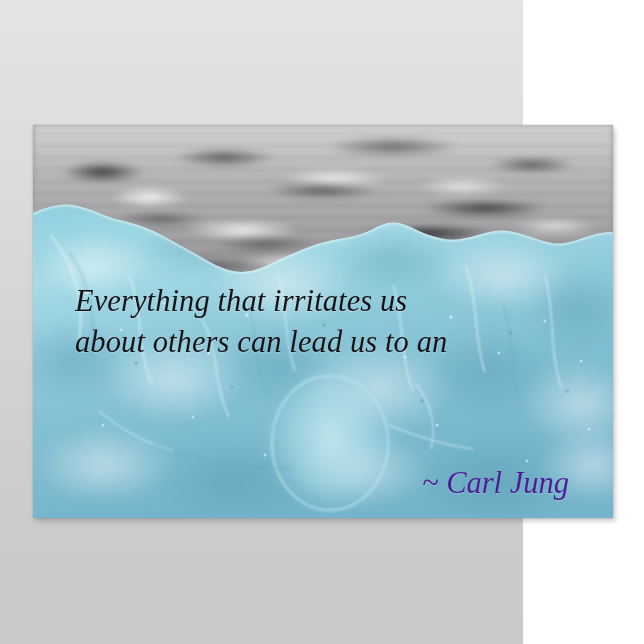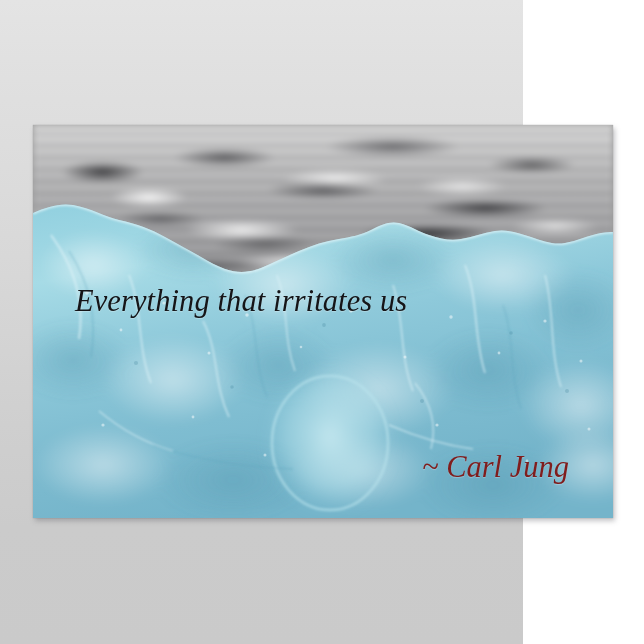--- a/index.html
+++ b/index.html
@@ -101,26 +101,26 @@
     line-height: 41px;
     color: #151518;
     letter-spacing: 0.1px;
     text-shadow: 0 1px 1px rgba(255,255,255,.28);
   }
   .quote-line { white-space: nowrap; }
 
   .attribution {
     position: absolute;
     right: 44px;
-    top: 324px;
+    top: 340px;
     font-family: "Liberation Serif", serif;
     font-style: italic;
     font-size: 30.5px;
     line-height: 36px;
-    color: #7f1d1d;
+    color: #4c1d95;
     text-shadow: 0 1px 1px rgba(255,255,255,.25);
   }
 </style>
 </head>
 <body>
 
 <div id="stage">
 
   <div id="poster">
 
@@ -277,18 +277,19 @@
                    C 474,104 486,108 498,112
                    C 510,116 520,120 532,118
                    C 544,116 556,110 568,108
                    C 574,107 578,107 580,107" fill="none" stroke="#e3f5f9" stroke-opacity="0.75" stroke-width="3" filter="url(#edgeblur)"></path>
         </g>
       </svg>
     </div>
 
     <div class="quote">
       <div class="quote-line">Everything that irritates us</div>
+      <div class="quote-line">about others can lead us to an</div>
     </div>
 
     <div class="attribution">~ Carl Jung</div>
 
   </div>
 </div>
 
 </body></html>

